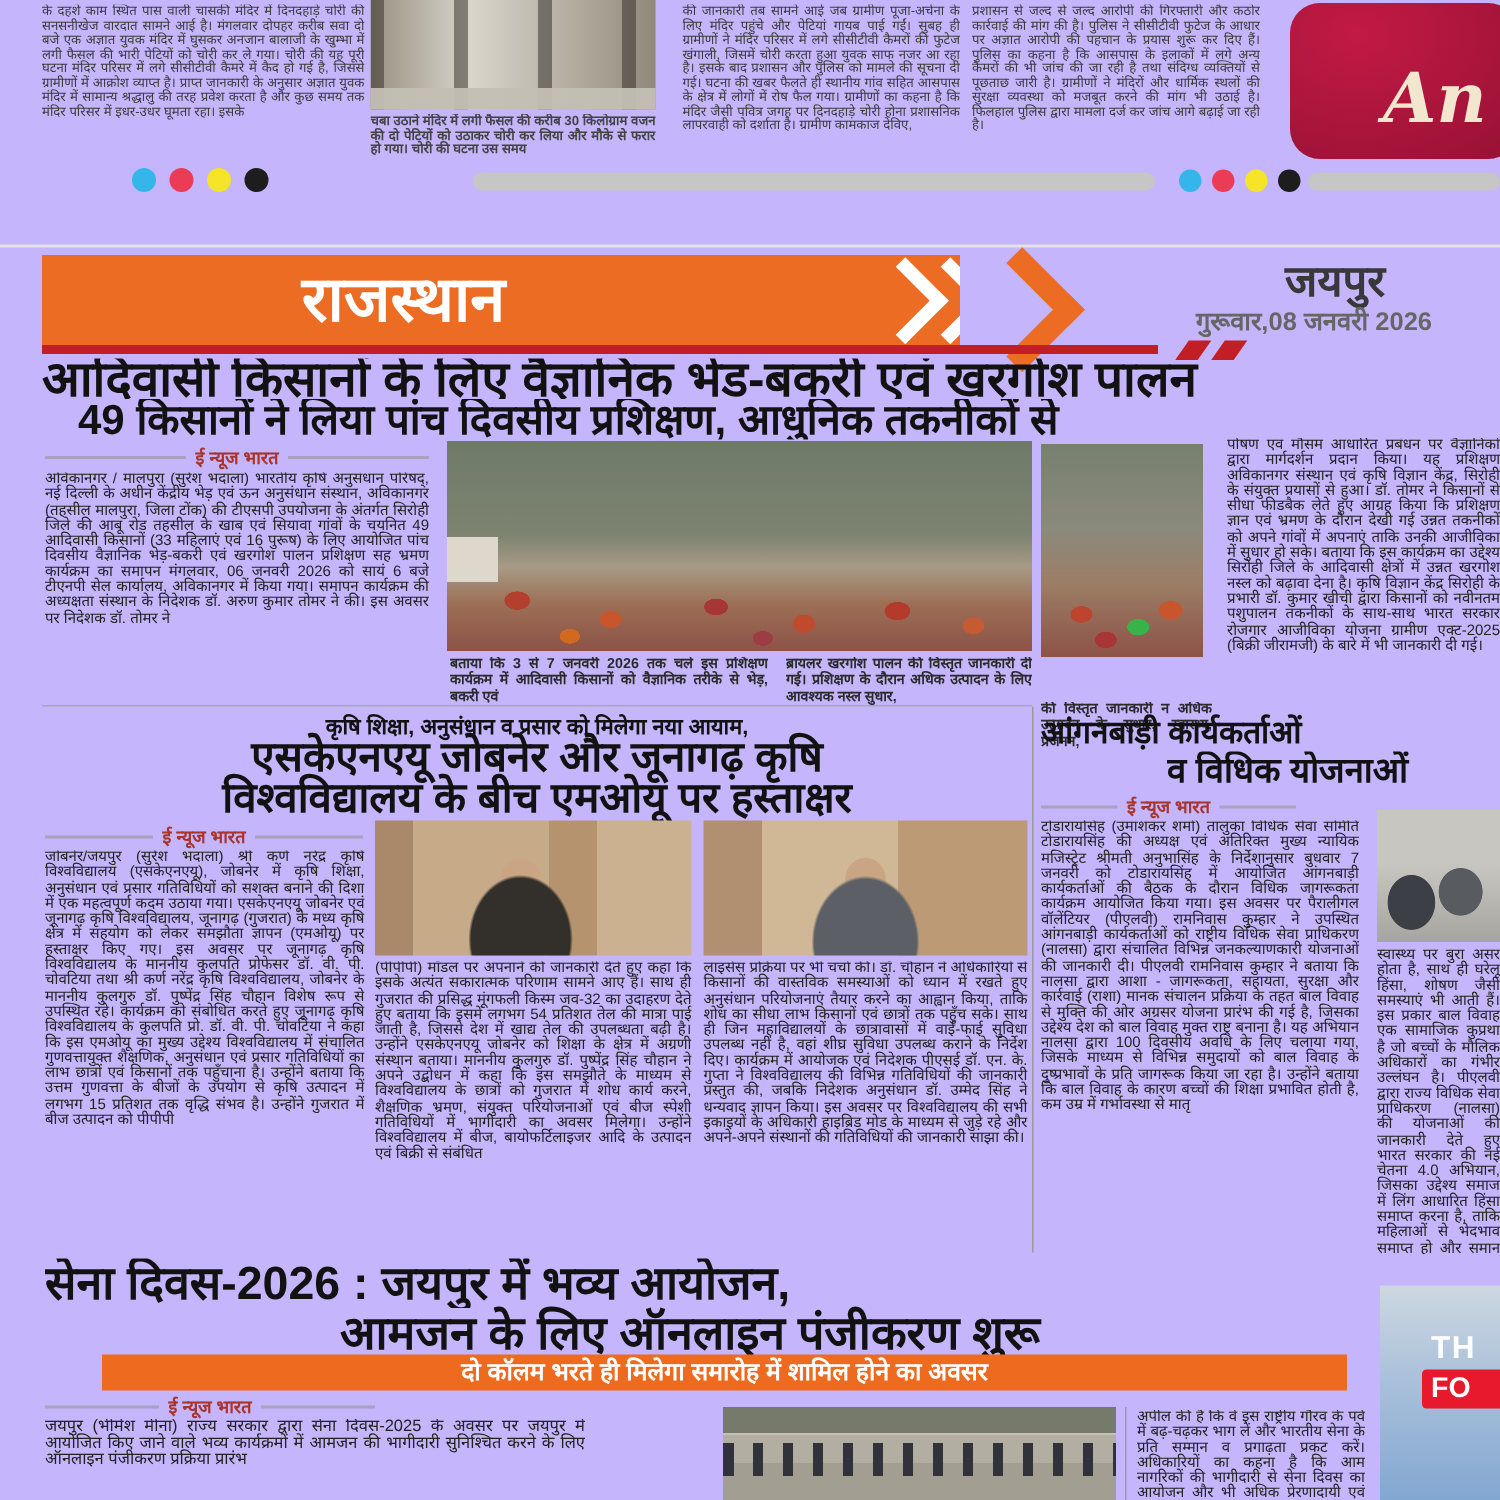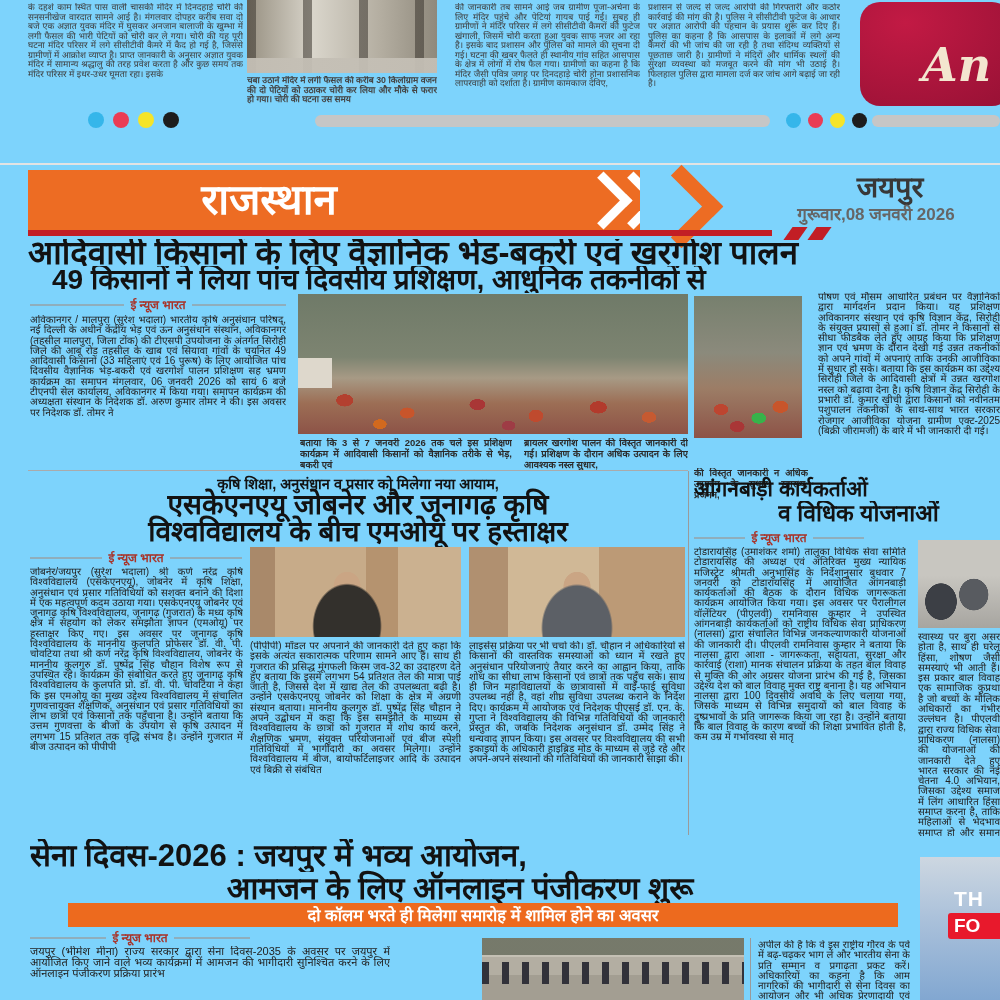--- a/index.html
+++ b/index.html
@@ -1,18 +1,18 @@
 <!DOCTYPE html>
 <html><head>
 <meta charset="utf-8">
 <style>
   html,body{margin:0;padding:0;}
   body{width:1000px;height:1000px;overflow:hidden;background:#fff;
        font-family:"Liberation Sans","DejaVu Sans",sans-serif;}
-  .page{position:relative;width:1000px;height:1000px;background:#7dd3fc;}
+  .page{position:relative;width:1000px;height:1000px;background:#c4b5fd;}
   .abs{position:absolute;}
   .tiny{font-size:8.8px;line-height:9.5px;color:#3c3c3c;text-align:justify;overflow:hidden;}
   .body-col{font-size:10px;line-height:10.3px;color:#222;text-align:justify;overflow:hidden;}
   .caption{font-size:9.5px;line-height:10.8px;font-weight:bold;color:#2b2b2b;text-align:justify;overflow:hidden;}
   .byline{display:flex;align-items:center;gap:6px;font-weight:bold;font-size:12px;}
   .byline .rule{flex:1;height:2px;background:#9a9a9a;opacity:.65;}
   .headline{font-weight:bold;color:#121212;}
   .nowrap{white-space:nowrap;overflow:hidden;}
   .photo{overflow:hidden;}
   .photo-temple{background:
@@ -151,21 +151,21 @@
   <div class="abs body-col" style="left:918px;top:632px;width:82px;height:204px">स्वास्थ्य पर बुरा असर होता है, साथ ही घरेलू हिंसा, शोषण जैसी समस्याएं भी आती हैं। इस प्रकार बाल विवाह एक सामाजिक कुप्रथा है जो बच्चों के मौलिक अधिकारों का गंभीर उल्लंघन है। पीएलवी द्वारा राज्य विधिक सेवा प्राधिकरण (नालसा) की योजनाओं की जानकारी देते हुए भारत सरकार की नई चेतना 4.0 अभियान, जिसका उद्देश्य समाज में लिंग आधारित हिंसा समाप्त करना है, ताकि महिलाओं से भेदभाव समाप्त हो और समान अधिकार मिलें। बताया कि महिलाओं को नारकीय के अ</div>
 
   <div class="abs headline nowrap" style="left:30px;top:839px;width:890px;font-size:31px;line-height:33px">सेना दिवस-2026 : जयपुर में भव्य आयोजन,</div>
   <div class="abs headline" style="left:30px;top:872px;width:860px;text-align:center;font-size:31px;line-height:33px">आमजन के लिए ऑनलाइन पंजीकरण शुरू</div>
   <div class="abs strip-text" style="left: 68px; top: 903px; width: 830px; height: 24px; background: rgb(237, 106, 30);">दो कॉलम भरते ही मिलेगा समारोह में शामिल होने का अवसर</div>
   <div class="abs byline" style="left:30px;top:929px;width:220px">
     <span class="rule"></span>
     <span style="color: rgb(168, 52, 42);">ई न्यूज भारत</span>
     <span class="rule"></span>
   </div>
-  <div class="abs body-col" style="left:30px;top:946px;width:360px;height:54px;font-size:11px;line-height:11px">जयपुर (भीमेश मीना) राज्य सरकार द्वारा सेना दिवस-2035 के अवसर पर जयपुर में आयोजित किए जाने वाले भव्य कार्यक्रमों में आमजन की भागीदारी सुनिश्चित करने के लिए ऑनलाइन पंजीकरण प्रक्रिया प्रारंभ</div>
+  <div class="abs body-col" style="left:30px;top:946px;width:360px;height:54px;font-size:11px;line-height:11px">जयपुर (भीमेश मीना) राज्य सरकार द्वारा सेना दिवस-2025 के अवसर पर जयपुर में आयोजित किए जाने वाले भव्य कार्यक्रमों में आमजन की भागीदारी सुनिश्चित करने के लिए ऑनलाइन पंजीकरण प्रक्रिया प्रारंभ</div>
   <div class="abs photo photo-parade" style="left:482px;top:938px;width:262px;height:62px"></div>
   <div class="abs vline" style="left:750px;top:938px;width:1px;height:62px"></div>
   <div class="abs body-col" style="left:758px;top:940px;width:152px;height:60px">अपील की है कि वे इस राष्ट्रीय गौरव के पर्व में बढ़-चढ़कर भाग लें और भारतीय सेना के प्रति सम्मान व प्रगाढ़ता प्रकट करें। अधिकारियों का कहना है कि आम नागरिकों की भागीदारी से सेना दिवस का आयोजन और भी अधिक प्रेरणादायी एवं जनसरोकार से जुड़ा होगा।</div>
 
   <div class="abs ad-box" style="left:920px;top:857px;width:92px;height:143px;overflow:hidden">
     <div class="abs ad-th" style="left:34px;top:30px">TH</div>
     <div class="abs ad-fo" style="left: 28px; top: 56px; width: 58px; height: 26px; background: rgb(232, 25, 44);">FO</div>
   </div>
 
 </div>

